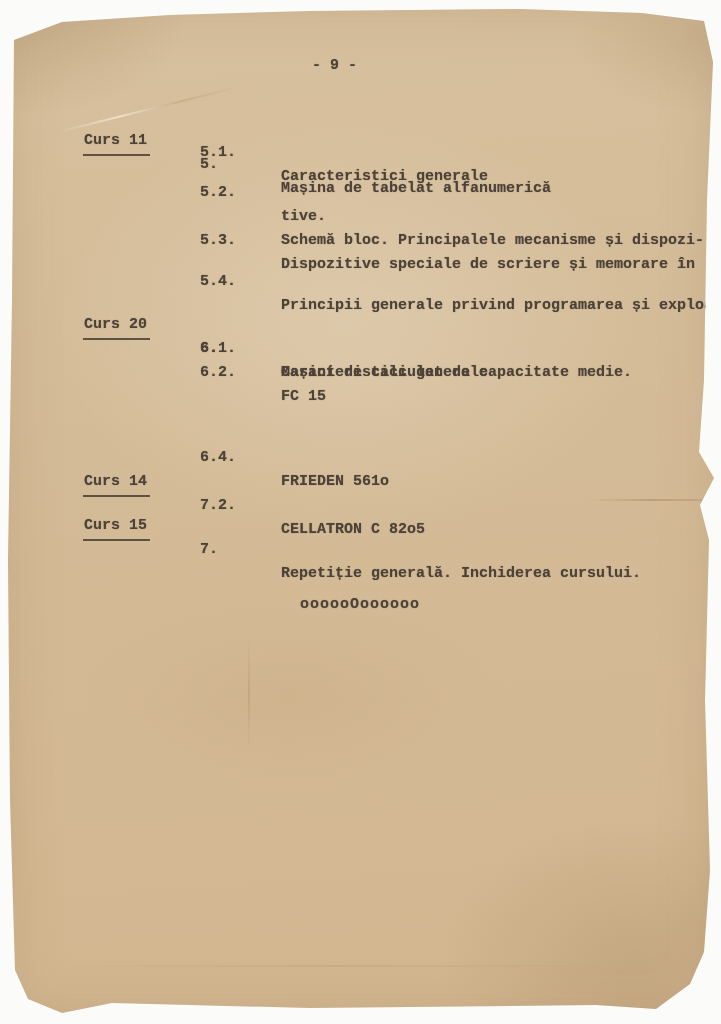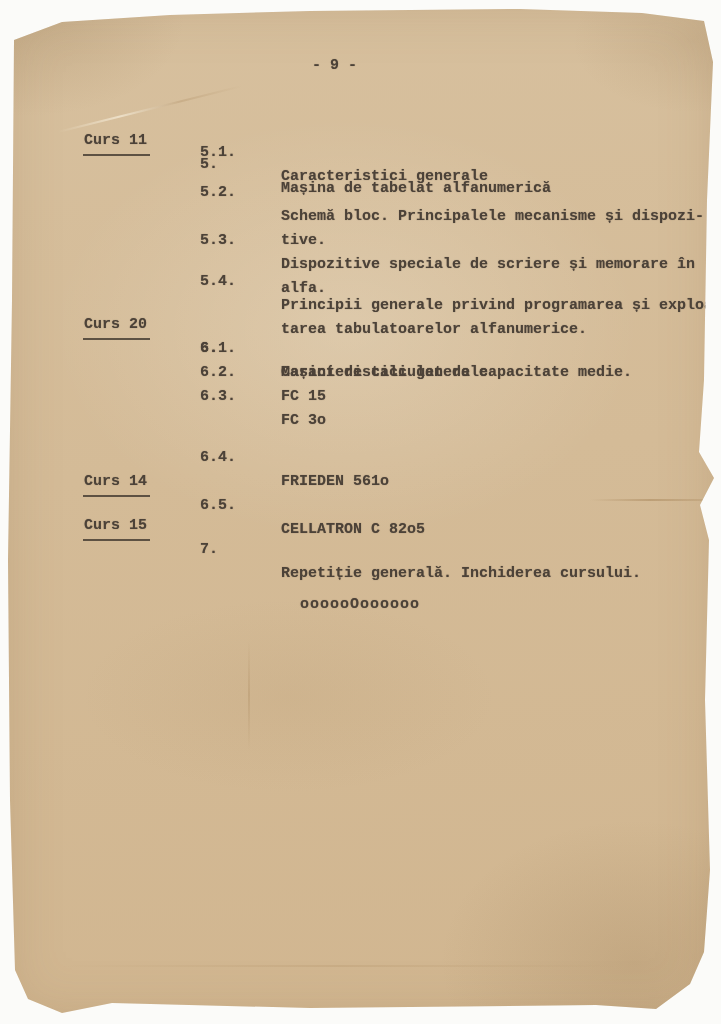--- a/index.html
+++ b/index.html
@@ -68,56 +68,52 @@
     <span class="curs">Curs 11</span>
     <span class="num">5.</span>
     <span class="desc">Mașina de tabelat alfanumerică</span>
   </div>
   <div class="row tw" style="top:117px">
     <span class="num">5.1.</span>
     <span class="desc">Caracteristici generale</span>
   </div>
   <div class="row tw" style="top:157px">
     <span class="num">5.2.</span>
-    <span class="desc"><div>Schemă bloc. Principalele mecanisme și dispozi-</div><div>tive.</div></span>
+    <span class="desc"><div>tive.</div><div>Schemă bloc. Principalele mecanisme și dispozi-</div></span>
   </div>
   <div class="row tw" style="top:205px">
     <span class="num">5.3.</span>
-    <span class="desc"><div>Dispozitive speciale de scriere și memorare în</div><div>alfa.</div></span>
+    <span class="desc"><div>Dispozitive speciale de scriere și memorare în</div></span>
   </div>
   <div class="row tw" style="top:246px">
     <span class="num">5.4.</span>
-    <span class="desc"><div>Principii generale privind programarea și exploa</div><div>tarea tabulatoarelor alfanumerice.</div></span>
+    <span class="desc"><div>Principii generale privind programarea și exploa</div></span>
   </div>
 
   <div class="row tw" style="top:289px">
     <span class="curs">Curs 20</span>
     <span class="num">6.</span>
     <span class="desc">Mașini de calculat de capacitate medie.</span>
   </div>
   <div class="row tw" style="top:313px">
     <span class="num">6.1.</span>
     <span class="desc">Caracteristici generale</span>
   </div>
   <div class="row tw" style="top:337px">
     <span class="num">6.2.</span>
     <span class="desc">FC 15</span>
   </div>
-  <div class="row tw" style="top:361px">
-    <span class="num">6.3.</span>
-    <span class="desc">FC 3o</span>
-  </div>
 
   <div class="row tw" style="top:422px">
     <span class="num">6.4.</span>
     <span class="desc">FRIEDEN 561o</span>
   </div>
   <div class="row tw" style="top:446px">
     <span class="curs">Curs 14</span>
-    <span class="num">6.5.</span>
+    <span class="num">7.2.</span>
     <span class="desc">CELLATRON C 82o5</span>
   </div>
 
   <div class="row tw" style="top:490px">
     <span class="curs">Curs 15</span>
     <span class="num">7.</span>
     <span class="desc">Repetiție generală. Inchiderea cursului.</span>
   </div>
 
   <div class="tw divider">oooooOoooooo</div>

